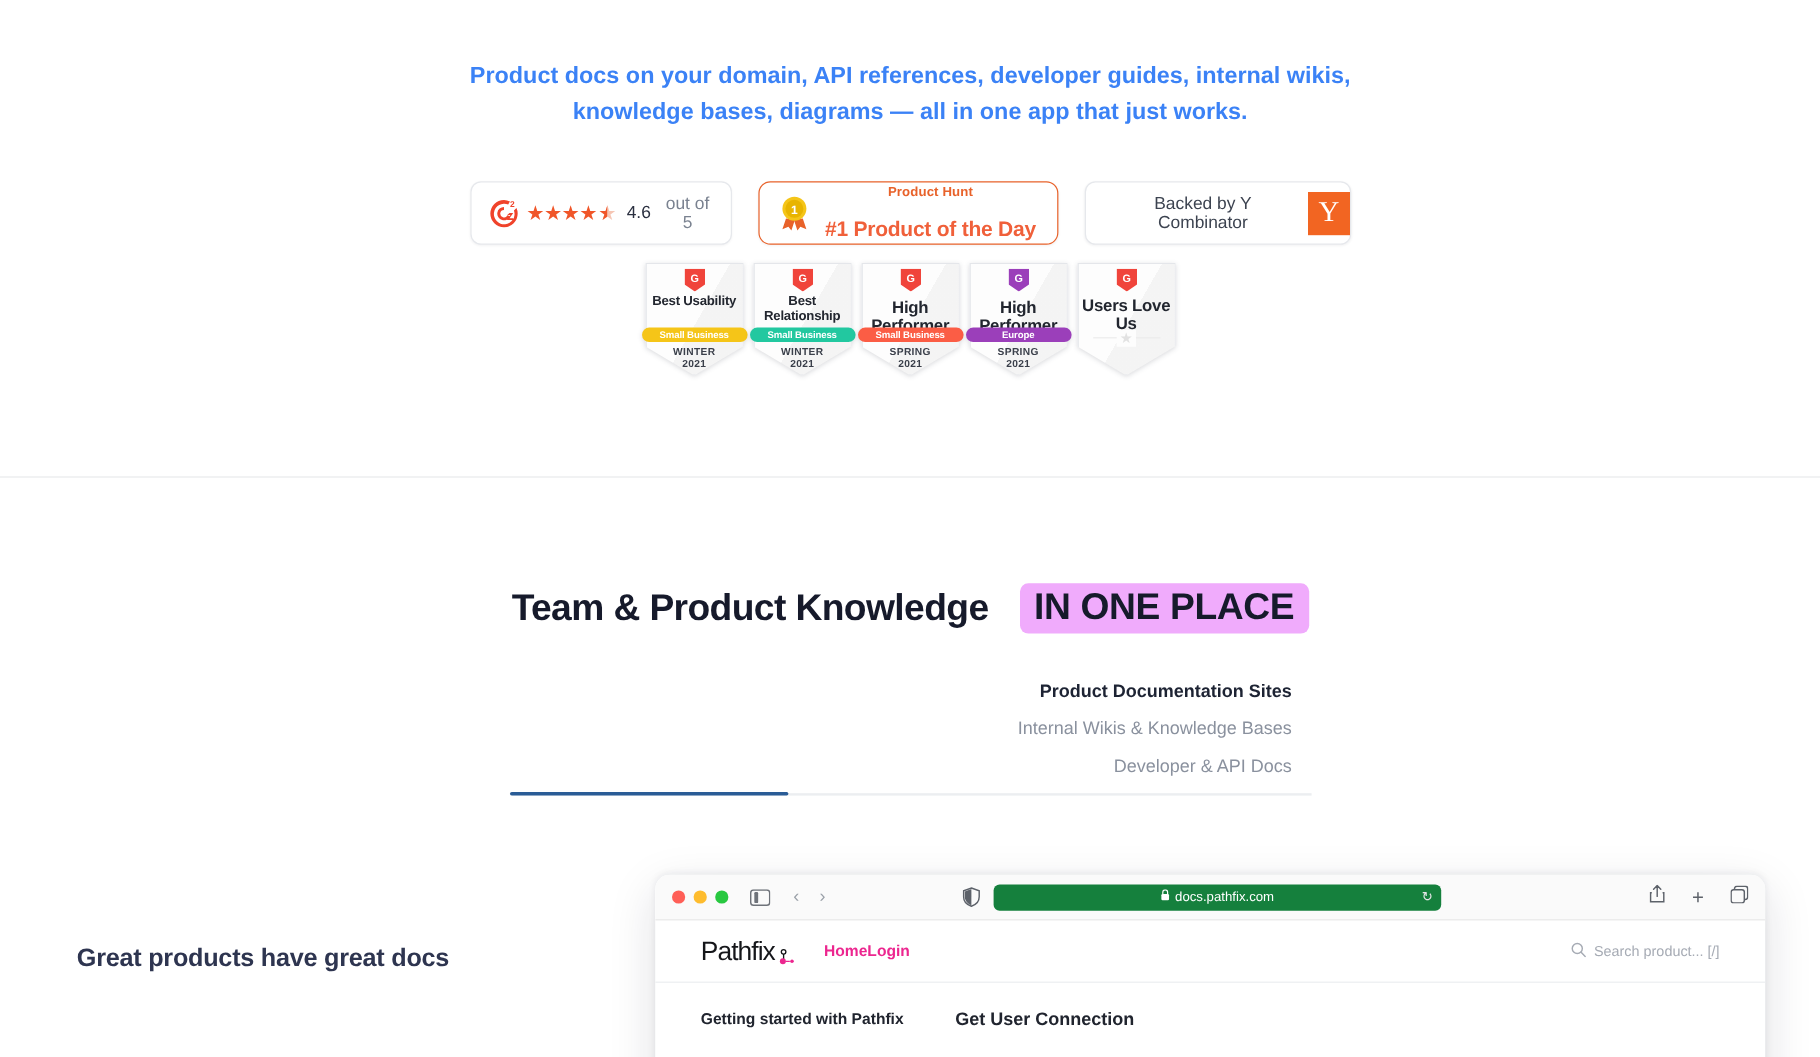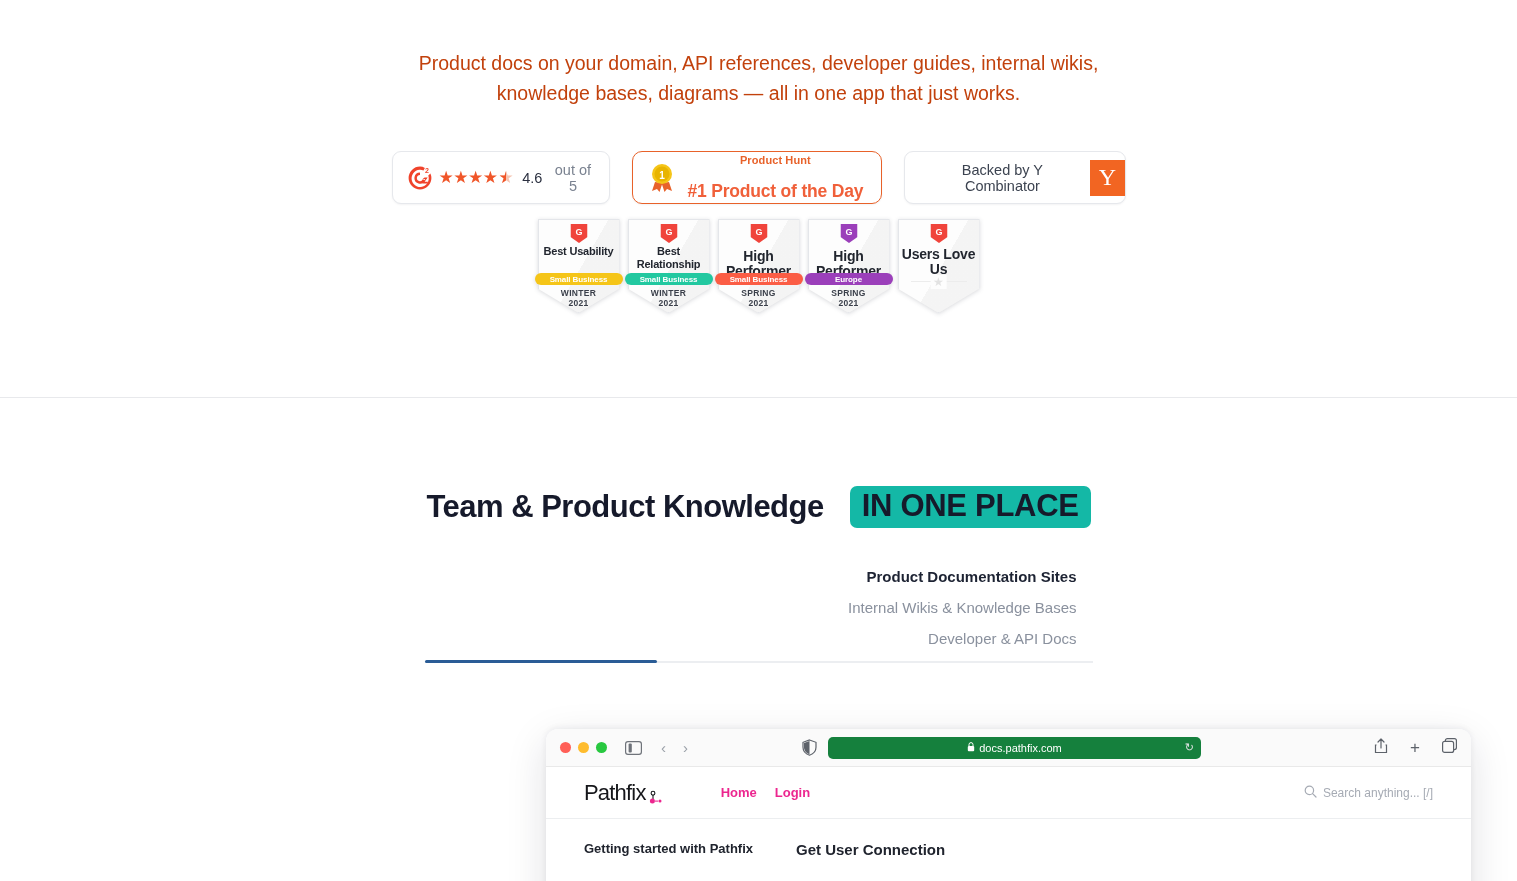--- a/index.html
+++ b/index.html
@@ -21,22 +21,22 @@
     color: #161a2b;
     max-width: 770px;
     margin: 0 auto;
   }
 
   .hero-sub {
     margin: 22px auto 0;
     max-width: 770px;
     font-size: 19.5px;
     line-height: 30px;
-    color: #c2410c;
-    font-weight: 400;
+    color: #3b82f6;
+    font-weight: 700;
   }
 
   
   .trust-row {
     margin-top: 43px;
     display: flex;
     justify-content: center;
     align-items: center;
     gap: 22px;
   }
@@ -137,21 +137,21 @@
   
   .section-divider { margin-top: 84px; height: 1px; background: #e8e9ec; width: 100%; }
 
   
   .sec2 { text-align: center; padding-top: 88px; }
   .sec2-title {
     font-size: 31px; font-weight: 700; color: #161a2b; letter-spacing: -.5px;
     display: inline-flex; align-items: center; gap: 26px;
   }
   .hl {
-    background: #14b8a6; padding: 2px 12px 4px; border-radius: 7px;
+    background: #f0abfc; padding: 2px 12px 4px; border-radius: 7px;
     display: inline-block; letter-spacing: -.3px;
   }
 
   .tabs {
     margin: 40px auto 0;
     width: 668px;
     display: flex;
     align-items: flex-end;
     gap: 0;
     border-bottom: 2px solid #eceef1;
@@ -213,21 +213,21 @@
 
   .br-header {
     height: 52px; border-bottom: 1px solid #eceef0;
     display: flex; align-items: center; padding: 0 38px;
   }
   .pathfix-logo {
     font-size: 22px; font-weight: 500; color: #15161a;
     letter-spacing: -.8px; display: flex; align-items: center;
   }
   .pathfix-mark { width: 16px; height: 16px; margin-left: 1px; position: relative; }
-  .br-nav { display: flex; gap: 18px; margin-left: 58px; }
+  .br-nav { display: flex; margin-left: 24px; }
   .br-nav a { font-size: 13px; font-weight: 700; color: #ec268f; text-decoration: none; }
   .br-search {
     margin-left: auto; display: flex; align-items: center; gap: 6px;
     font-size: 12px; color: #a6abb4;
   }
 
   .br-body { display: flex; padding: 22px 38px 0; gap: 0; }
   .br-side { width: 212px; font-size: 13px; font-weight: 700; color: #20242e; }
   .br-main { font-size: 15px; font-weight: 700; color: #20242e; }
 </style>
@@ -369,20 +369,21 @@
 
   <div class="tabs">
     <div class="tab active">Product Documentation Sites</div>
     <div class="tab">Internal Wikis &amp; Knowledge Bases</div>
     <div class="tab">Developer &amp; API Docs</div>
     <div class="tab-underline"></div>
   </div>
 </section>
 
 <section class="sec3">
+  <h2 class="sec3-heading">Great products have great docs</h2>
 
   <div class="browser">
 
     <div class="br-chrome">
       <span class="lights">
         <span class="light l-red"></span>
         <span class="light l-yel"></span>
         <span class="light l-grn"></span>
       </span>
 
@@ -452,21 +453,21 @@
         <a href="#">Home</a>
         <a href="#">Login</a>
       </nav>
       <span class="br-search">
         <span>
           <svg width="13" height="13" viewBox="0 0 13 13">
               <circle cx="5.4" cy="5.4" r="4.2" fill="none" stroke="#a6abb4" stroke-width="1.2"></circle>
               <path d="M8.6 8.6 12 12" stroke="#a6abb4" stroke-width="1.2" stroke-linecap="round"></path>
             </svg>
         </span>
-        <span>Search anything... [/]</span>
+        <span>Search product... [/]</span>
       </span>
     </div>
 
     <div class="br-body">
       <div class="br-side">Getting started with Pathfix</div>
       <div class="br-main">Get User Connection</div>
     </div>
   </div>
 </section>
 

